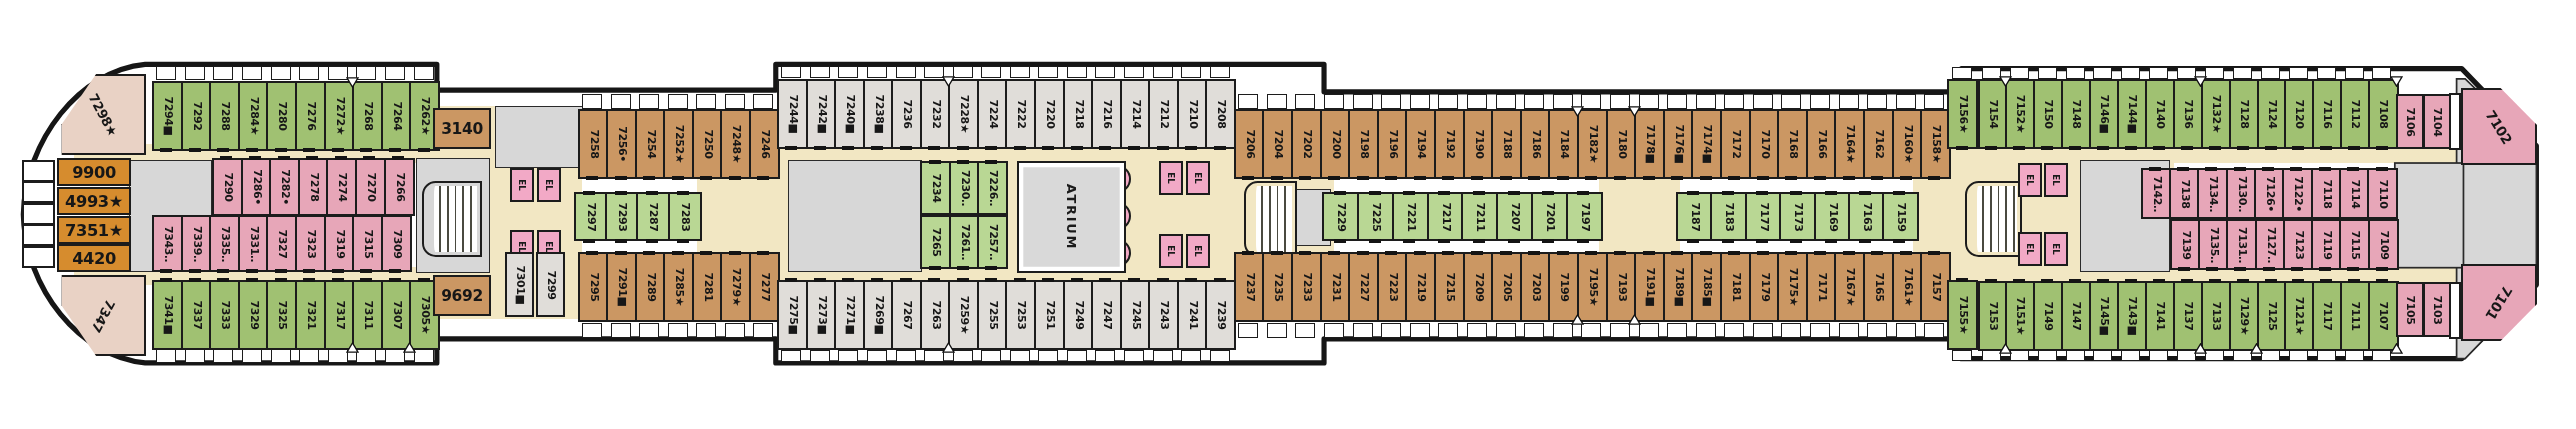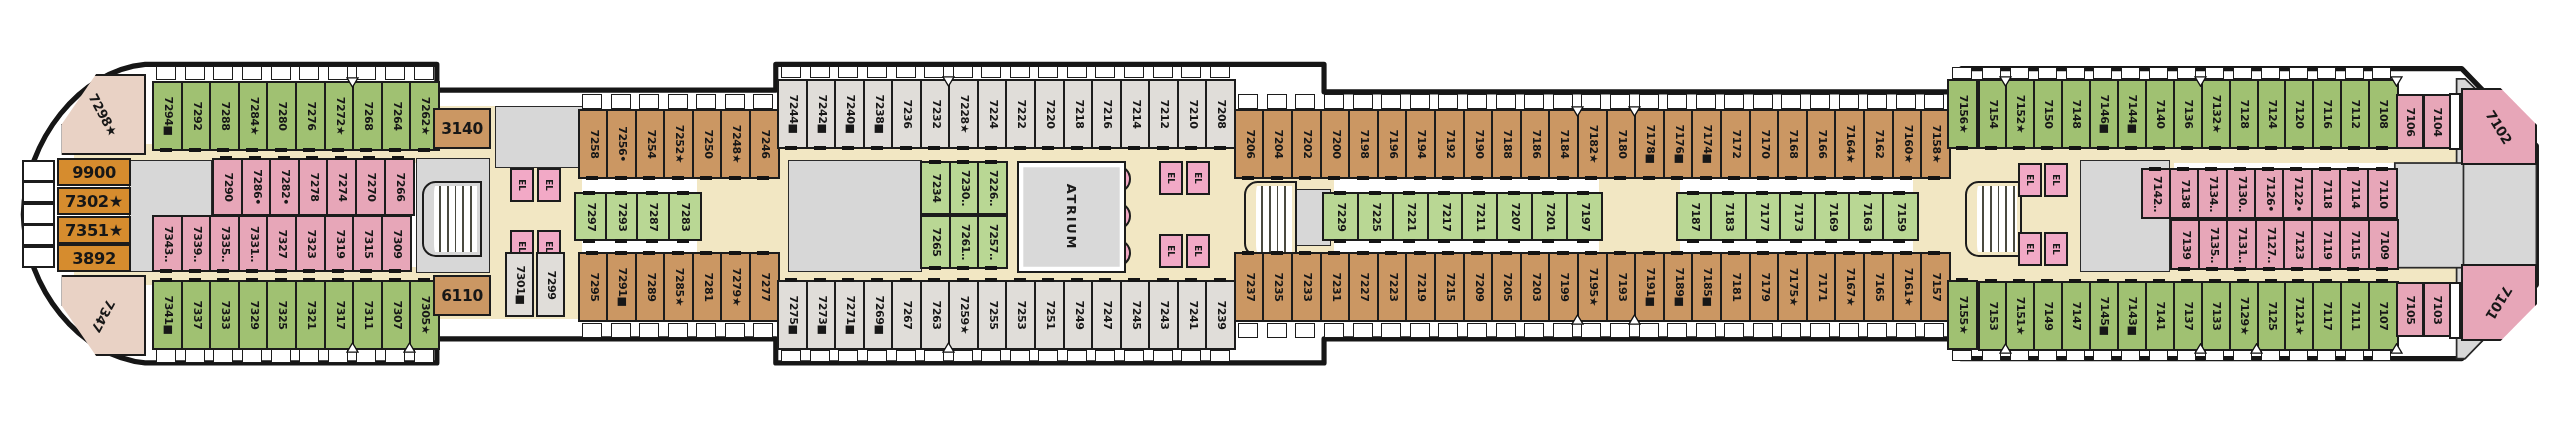--- a/index.html
+++ b/index.html
@@ -1103,33 +1103,33 @@
     <div class="cab" style="left: 60px; top: 74px; width: 86px; height: 81px; background: rgb(233, 210, 197); clip-path: polygon(42% 0px, 100% 0px, 100% 100%, 2% 100%, 2% 62%);">
       <span class="lbl" style="font-size: 13px; transform: translate(-50%, -50%) rotate(62deg);">7298★</span>
     </div>
     <div class="cab" style="left: 60px; top: 275px; width: 86px; height: 81px; background: rgb(233, 210, 197); clip-path: polygon(2% 0px, 100% 0px, 100% 100%, 42% 100%, 2% 38%);">
       <span class="lbl" style="font-size: 13px; transform: translate(-50%, -50%) rotate(118deg);">7347</span>
     </div>
     <div class="cab" style="left: 57px; top: 158px; width: 74px; height: 27.5px; background: rgb(214, 140, 46);">
       <span class="lbl" style="font-size: 16.3px; transform: translate(-50%, -50%) rotate(0deg);">9900</span>
     </div>
     <div class="cab" style="left: 57px; top: 187px; width: 74px; height: 27.5px; background: rgb(214, 140, 46);">
-      <span class="lbl" style="font-size: 16.3px; transform: translate(-50%, -50%) rotate(0deg);">7302★</span>
+      <span class="lbl" style="font-size: 16.3px; transform: translate(-50%, -50%) rotate(0deg);">4993★</span>
     </div>
     <div class="cab" style="left: 57px; top: 216px; width: 74px; height: 27.5px; background: rgb(214, 140, 46);">
       <span class="lbl" style="font-size: 16.3px; transform: translate(-50%, -50%) rotate(0deg);">7351★</span>
     </div>
     <div class="cab" style="left: 57px; top: 244px; width: 74px; height: 27.5px; background: rgb(214, 140, 46);">
-      <span class="lbl" style="font-size: 16.3px; transform: translate(-50%, -50%) rotate(0deg);">3892</span>
+      <span class="lbl" style="font-size: 16.3px; transform: translate(-50%, -50%) rotate(0deg);">4420</span>
     </div>
     <div class="cab" style="left: 433px; top: 108px; width: 58px; height: 41px; background: rgb(203, 151, 99);">
       <span class="lbl" style="font-size: 15.5px; transform: translate(-50%, -50%) rotate(0deg);">3140</span>
     </div>
     <div class="cab" style="left: 433px; top: 275px; width: 58px; height: 41px; background: rgb(203, 151, 99);">
-      <span class="lbl" style="font-size: 15.5px; transform: translate(-50%, -50%) rotate(0deg);">6110</span>
+      <span class="lbl" style="font-size: 15.5px; transform: translate(-50%, -50%) rotate(0deg);">9692</span>
     </div>
     <div class="cab" style="left: 505px; top: 252px; width: 29px; height: 65px; background: rgb(224, 221, 217);">
       <span class="lbl" style="font-size: 11px; transform: translate(-50%, -50%) rotate(90deg);">7301■</span>
     </div>
     <div class="cab" style="left: 536px; top: 252px; width: 29px; height: 65px; background: rgb(224, 221, 217);">
       <span class="lbl" style="font-size: 11px; transform: translate(-50%, -50%) rotate(90deg);">7299</span>
     </div>
     <div class="cab" style="left: 2396px; top: 94px; width: 27.5px; height: 55px; background: rgb(231, 166, 184);">
       <span class="lbl" style="font-size: 11px; transform: translate(-50%, -50%) rotate(90deg);">7106</span>
     </div>

